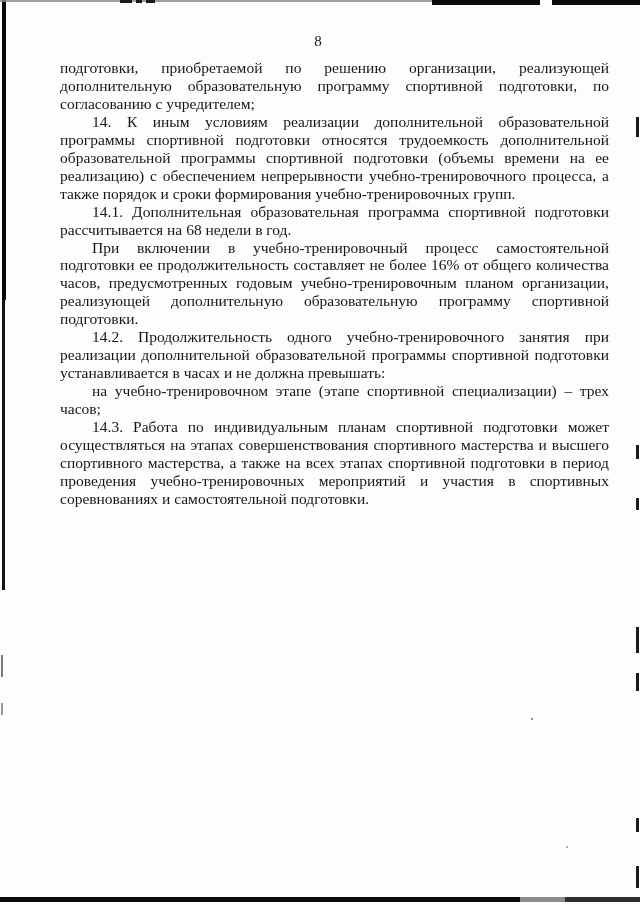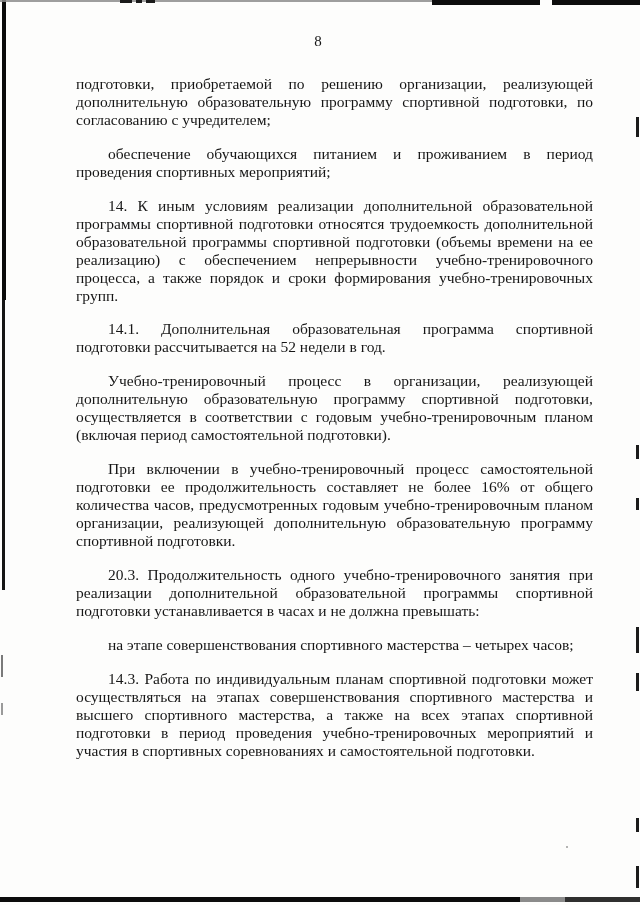--- a/index.html
+++ b/index.html
@@ -43,21 +43,21 @@
     position:absolute; top:33px; left:0; width:636px;
     text-align:center;
     font-size:15px; color:#161616;
   }
   .body-text {
     position:absolute; left:60px; top:59px; width:549px;
     font-size:15.5px; line-height:17.95px;
     color:#161616;
     text-align:justify;
   }
-  .body-text p { margin:16px; padding:0; }
+  .body-text p { margin:0; padding:0; }
   .body-text p.indent { text-indent:32px; }
 </style>
 </head>
 <body>
 
 <div class="page">
 
   <div class="art left-bar-top"></div>
   <div class="art left-bar-bottom"></div>
   <div class="art left-tick-1"></div>
@@ -77,23 +77,21 @@
   <div class="art rmark rm4"></div>
   <div class="art rmark rm5"></div>
   <div class="art rmark rm6"></div>
   <div class="art rmark rm7"></div>
   <div class="art speck-1"></div>
   <div class="art speck-2"></div>
 
   <div class="page-number">8</div>
   <div class="body-text">
       <p class="">подготовки, приобретаемой по решению организации, реализующей дополнительную образовательную программу спортивной подготовки, по согласованию с учредителем;</p>
-      <p class="indent">обеспечение обучающихся питанием и проживанием в период проведения спортивных мероприятий;</p>
       <p class="indent">14. К иным условиям реализации дополнительной образовательной программы спортивной подготовки относятся трудоемкость дополнительной образовательной программы спортивной подготовки (объемы времени на ее реализацию) с обеспечением непрерывности учебно-тренировочного процесса, а также порядок и сроки формирования учебно-тренировочных групп.</p>
-      <p class="indent">14.1. Дополнительная образовательная программа спортивной подготовки рассчитывается на 52 недели в год.</p>
-      <p class="indent">Учебно-тренировочный процесс в организации, реализующей дополнительную образовательную программу спортивной подготовки, осуществляется в соответствии с годовым учебно-тренировочным планом (включая период самостоятельной подготовки).</p>
+      <p class="indent">14.1. Дополнительная образовательная программа спортивной подготовки рассчитывается на 68 недели в год.</p>
       <p class="indent">При включении в учебно-тренировочный процесс самостоятельной подготовки ее продолжительность составляет не более 16% от общего количества часов, предусмотренных годовым учебно-тренировочным планом организации, реализующей дополнительную образовательную программу спортивной подготовки.</p>
-      <p class="indent">20.3. Продолжительность одного учебно-тренировочного занятия при реализации дополнительной образовательной программы спортивной подготовки устанавливается в часах и не должна превышать:</p>
-      <p class="indent">на этапе совершенствования спортивного мастерства – четырех часов;</p>
+      <p class="indent">14.2. Продолжительность одного учебно-тренировочного занятия при реализации дополнительной образовательной программы спортивной подготовки устанавливается в часах и не должна превышать:</p>
+      <p class="indent">на учебно-тренировочном этапе (этапе спортивной специализации) – трех часов;</p>
       <p class="indent">14.3. Работа по индивидуальным планам спортивной подготовки может осуществляться на этапах совершенствования спортивного мастерства и высшего спортивного мастерства, а также на всех этапах спортивной подготовки в период проведения учебно-тренировочных мероприятий и участия в спортивных соревнованиях и самостоятельной подготовки.</p>
     </div>
 
 </div>
 
 </body></html>

